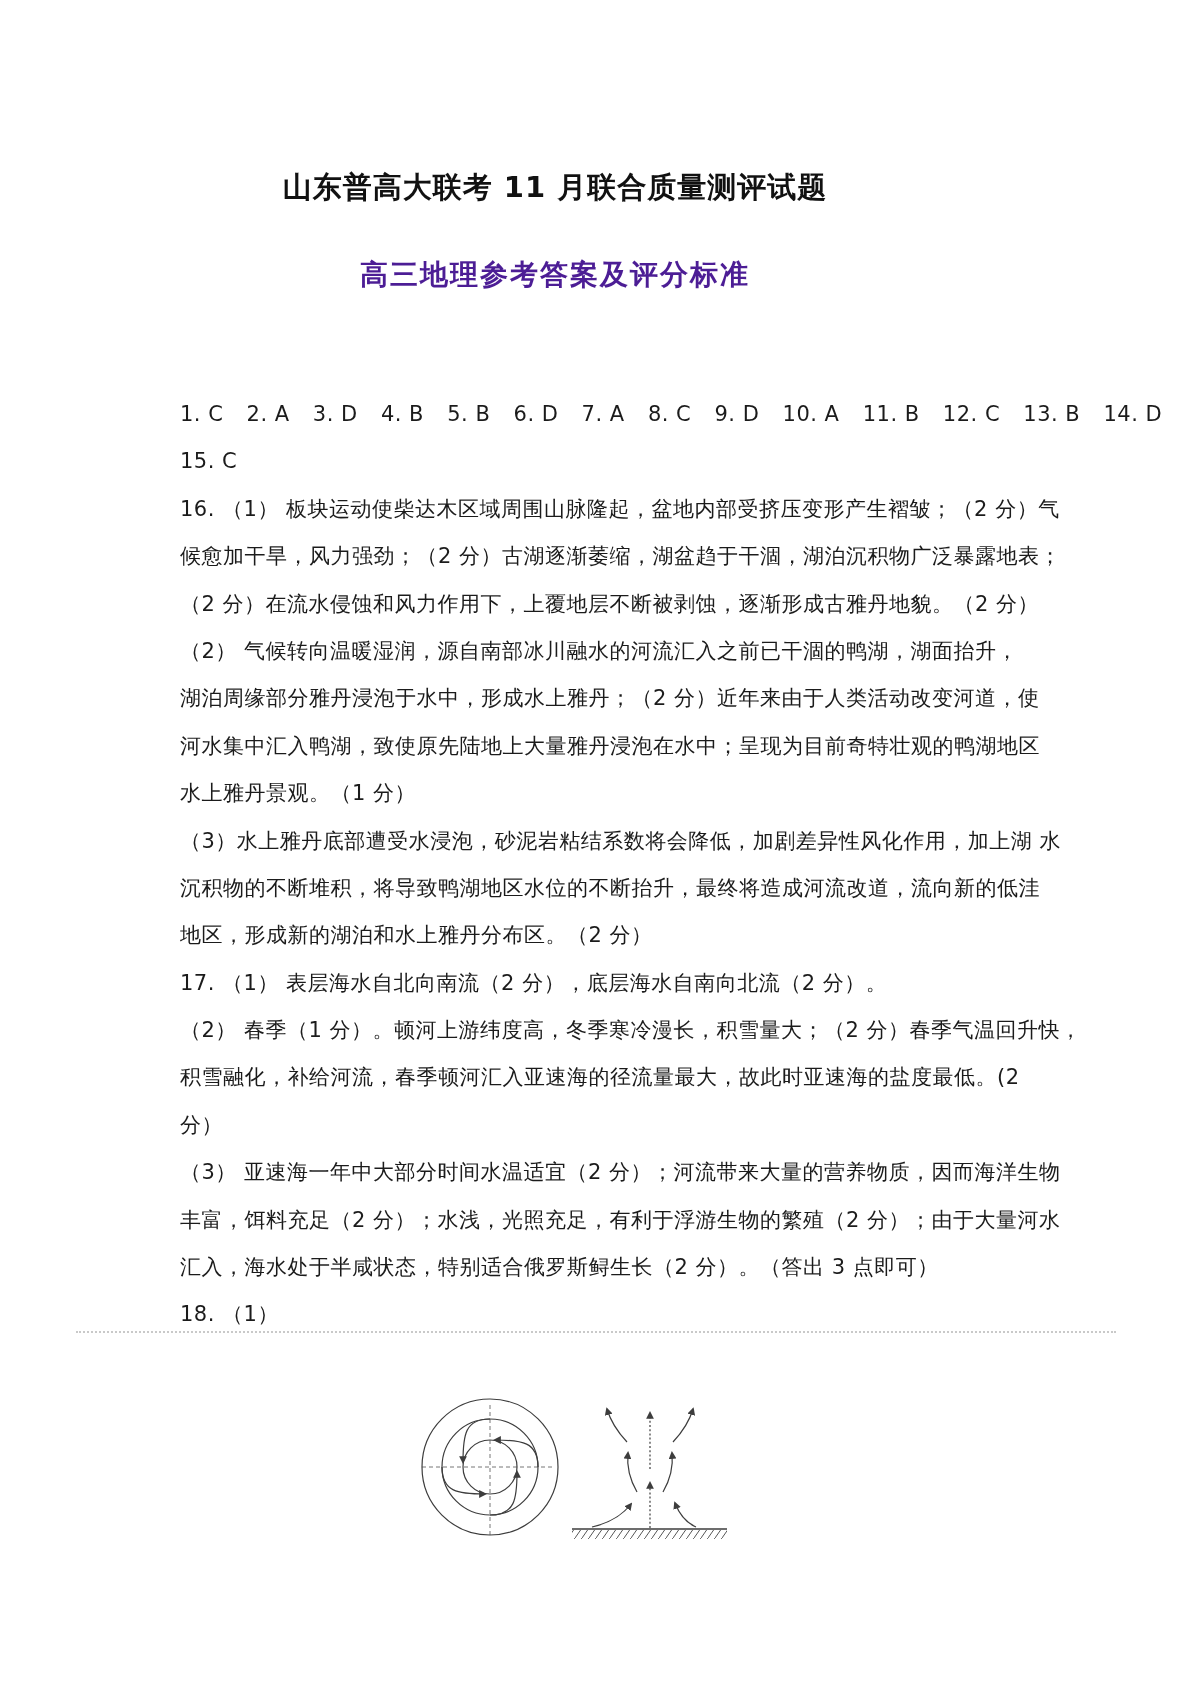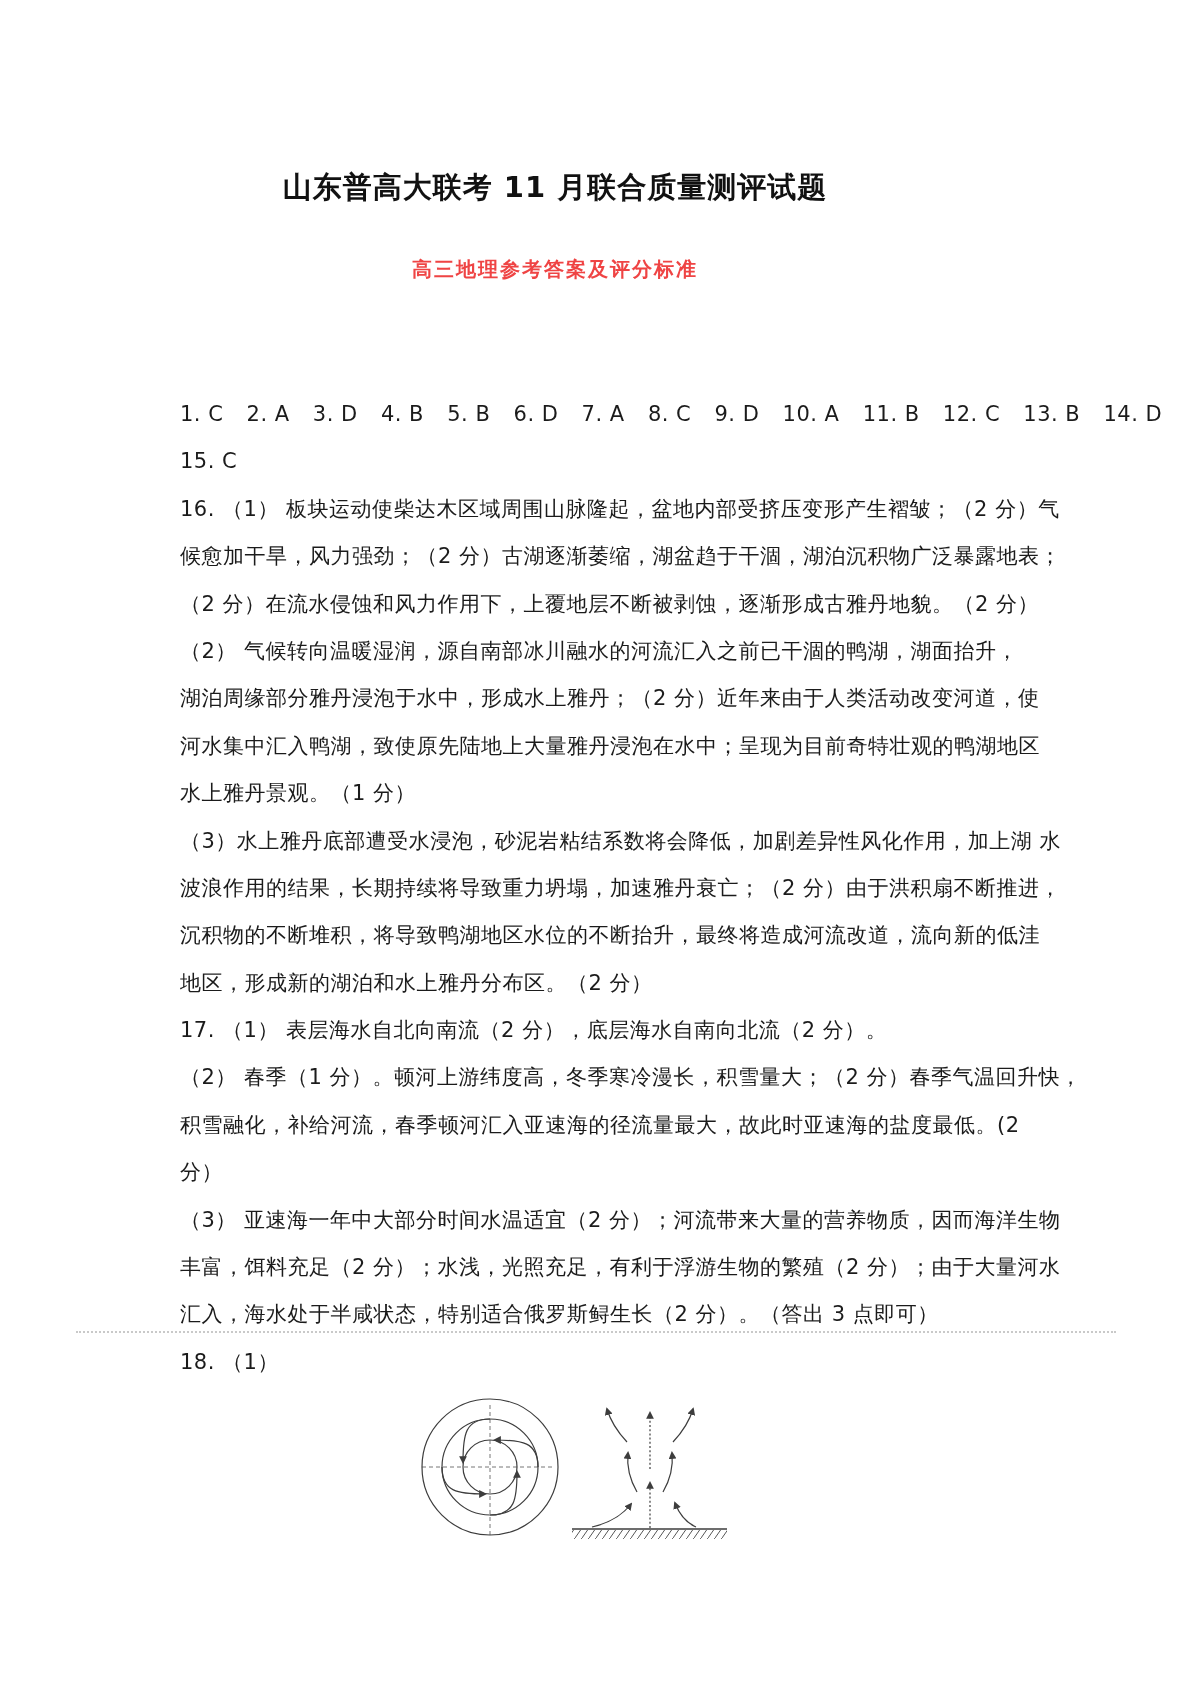--- a/index.html
+++ b/index.html
@@ -3,21 +3,21 @@
 <meta charset="utf-8">
 <style>
   html,body { margin:0; padding:0; background:#ffffff; }
   .page {
     position:relative; width:1200px; height:1698px; background:#ffffff;
     font-family:"DejaVu Sans","Liberation Sans",sans-serif;
     color:#1b1b1b; overflow:hidden;text-decoration:underline;
   }
   .header-block { position:absolute; top:168px; left:0; width:1110px; text-align:center; }
   .doc-title { margin:0; font-size:29px; font-weight:bold; letter-spacing:1px; color:#111; }
-  .doc-subtitle { margin:48px 0 0 0; font-size:20px; font-weight:bold; letter-spacing:2px; color:#ef4444; }
+  .doc-subtitle { margin:48px 0 0 0; font-size:28px; font-weight:bold; letter-spacing:2px; color:#4c1d95; }
   .body-text {
     position:absolute; top:391px; left:168px; width:872px;
     font-size:21px; line-height:47.4px; letter-spacing:0.5px;margin-left:12px;
   }
   .line { white-space:nowrap; height:47.4px; }
   .mcq-item { display:inline-block; margin-right:16px; }
   .dotted-rule {
     position:absolute; top:1331px; left:76px; width:1040px; height:0;
     border-top:2px dotted #c9c9c9;
   }
@@ -80,21 +80,20 @@
         <div class="line">（2） 气候转向温暖湿润，源自南部冰川融水的河流汇入之前已干涸的鸭湖，湖面抬升，</div>
 
         <div class="line">湖泊周缘部分雅丹浸泡于水中，形成水上雅丹；（2 分）近年来由于人类活动改变河道，使</div>
 
         <div class="line">河水集中汇入鸭湖，致使原先陆地上大量雅丹浸泡在水中；呈现为目前奇特壮观的鸭湖地区</div>
 
         <div class="line">水上雅丹景观。（1 分）</div>
 
         <div class="line">（3）水上雅丹底部遭受水浸泡，砂泥岩粘结系数将会降低，加剧差异性风化作用，加上湖 水</div>
 
-        <div class="line">波浪作用的结果，长期持续将导致重力坍塌，加速雅丹衰亡；（2 分）由于洪积扇不断推进，</div>
 
         <div class="line">沉积物的不断堆积，将导致鸭湖地区水位的不断抬升，最终将造成河流改道，流向新的低洼</div>
 
         <div class="line">地区，形成新的湖泊和水上雅丹分布区。（2 分）</div>
       </div>
 
     <div>
 
         <div class="line">17. （1） 表层海水自北向南流（2 分），底层海水自南向北流（2 分）。</div>
 

